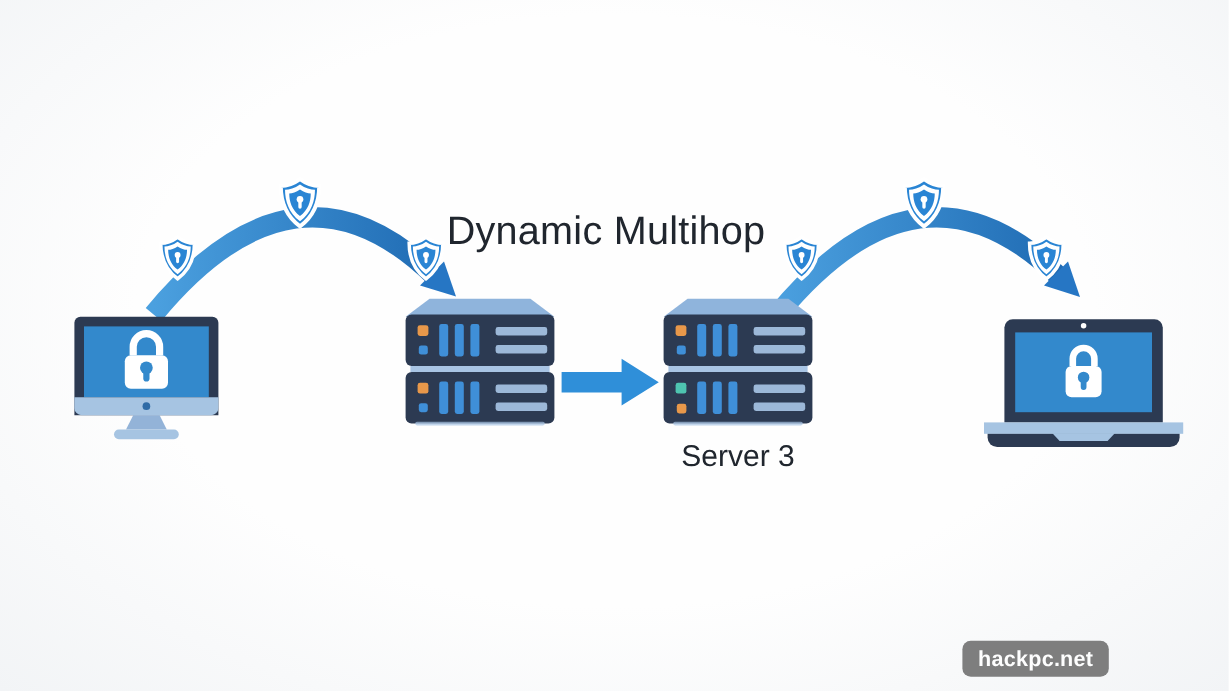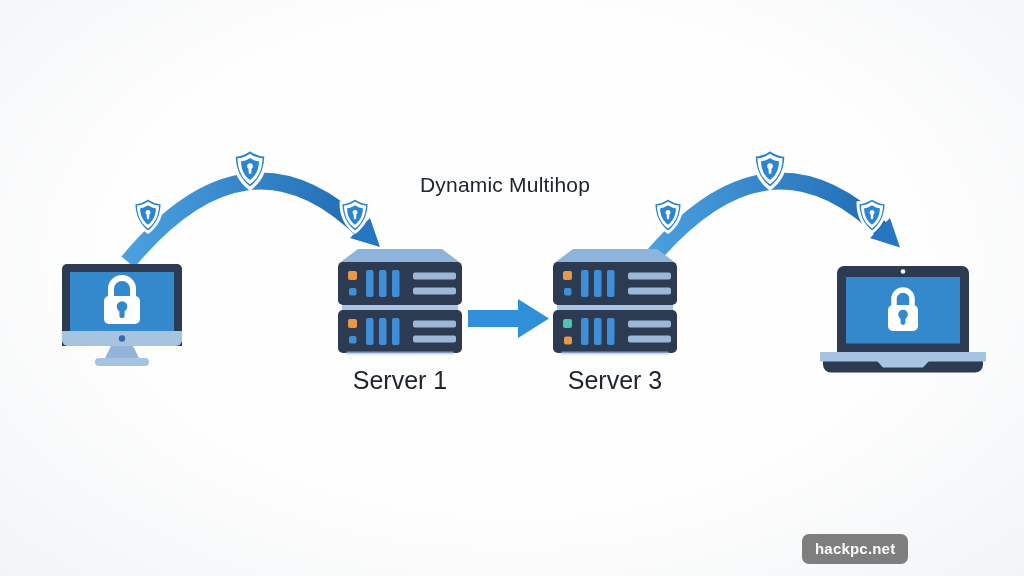--- a/index.html
+++ b/index.html
@@ -4,34 +4,34 @@
 <style>
   html,body{margin:0;padding:0;background:#fff;}
   .stage{
     position:relative;width:1024px;height:576px;overflow:hidden;
     background:radial-gradient(ellipse at 50% 45%, #fefefe 55%, #f2f4f6 100%);
     font-family:"Liberation Sans", sans-serif;
   }
   .diagram-svg{position:absolute;left:0;top:0;width:1024px;height:576px;}
   .title{
     position:absolute;top:173px;left:505px;transform:translateX(-50%);
-    font-size:21px;font-weight:500;color:var(--text-dark);letter-spacing:.2px;white-space:nowrap;
+    font-size:33px;font-weight:500;color:var(--text-dark);letter-spacing:.2px;white-space:nowrap;
   }
   .node-label{
     position:absolute;transform:translateX(-50%);
     font-size:25px;font-weight:500;color:var(--text-dark);white-space:nowrap;
   }
   .label-user{left:125px;top:391px;}
   .label-s1{left:400px;top:366px;}
   .label-s2{left:615px;top:366px;}
   .label-dest{left:901px;top:391px;}
   .watermark{
     position:absolute;left:802px;top:534px;height:30px;line-height:30px;
     padding:0 13px;border-radius:7px;background:var(--watermark-bg);opacity:.88;
-    color:#fff;font-size:15px;font-weight:bold;letter-spacing:.2px;
+    color:#fff;font-size:18px;font-weight:bold;letter-spacing:.2px;
   }
   
   .navy{fill:var(--navy);} .screen{fill:var(--screen-blue);}
   .lightblue{fill:var(--light-blue);} .topface{fill:var(--server-top-blue);}
   .sep{fill:var(--separator-blue);} .bar-blue{fill:var(--bar-blue);}
   .bar-light{fill:var(--bar-light);} .sq-orange{fill:var(--orange);}
   .sq-teal{fill:var(--teal);} .white{fill:#fff;}
   .arrow{fill:var(--accent-blue);} .head{fill:var(--arrow-head-blue);}
   .shield-core{fill:var(--shield-blue);}
   .cam-dot{fill:var(--camera-dot-blue);} .stand{fill:var(--stand-blue);}
@@ -140,17 +140,16 @@
       <g>
         <path class="shackle" stroke-width="5.5" d="M894,305 v-6 a9,9 0 0 1 18,0 v6"></path>
         <rect class="white" x="888" y="305" width="30" height="26" rx="5"></rect>
         <circle class="screen" cx="903" cy="314.5" r="4.8"></circle>
         <rect class="screen" x="900.6" y="315" width="4.8" height="10" rx="2.4"></rect>
       </g>
     </g>
   </svg>
 
   <div class="title">Dynamic Multihop</div>
-  <div class="node-label label-s1">Server 1</div>
   <div class="node-label label-s2">Server 3</div>
   <div class="watermark">hackpc.net</div>
 
 </div>
 
 </body></html>

